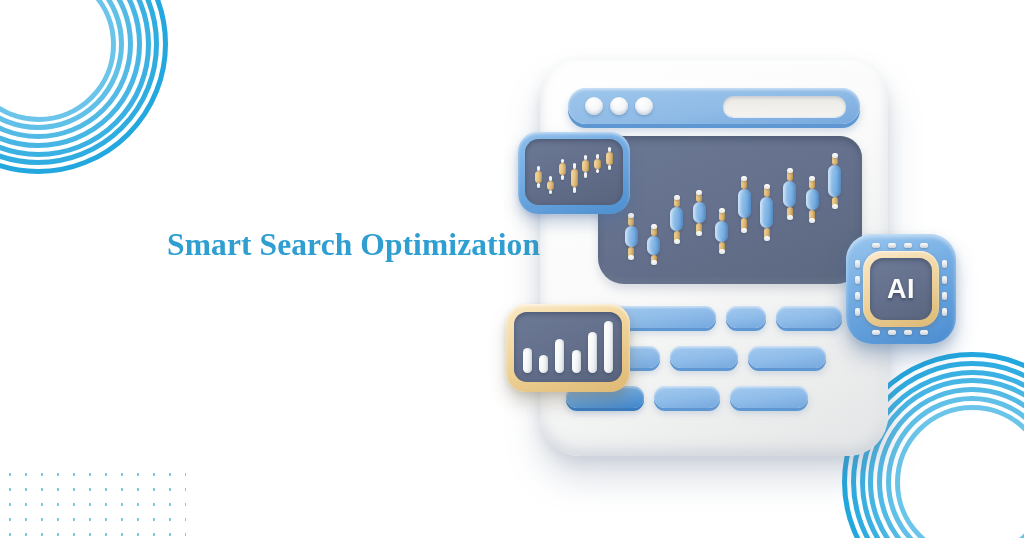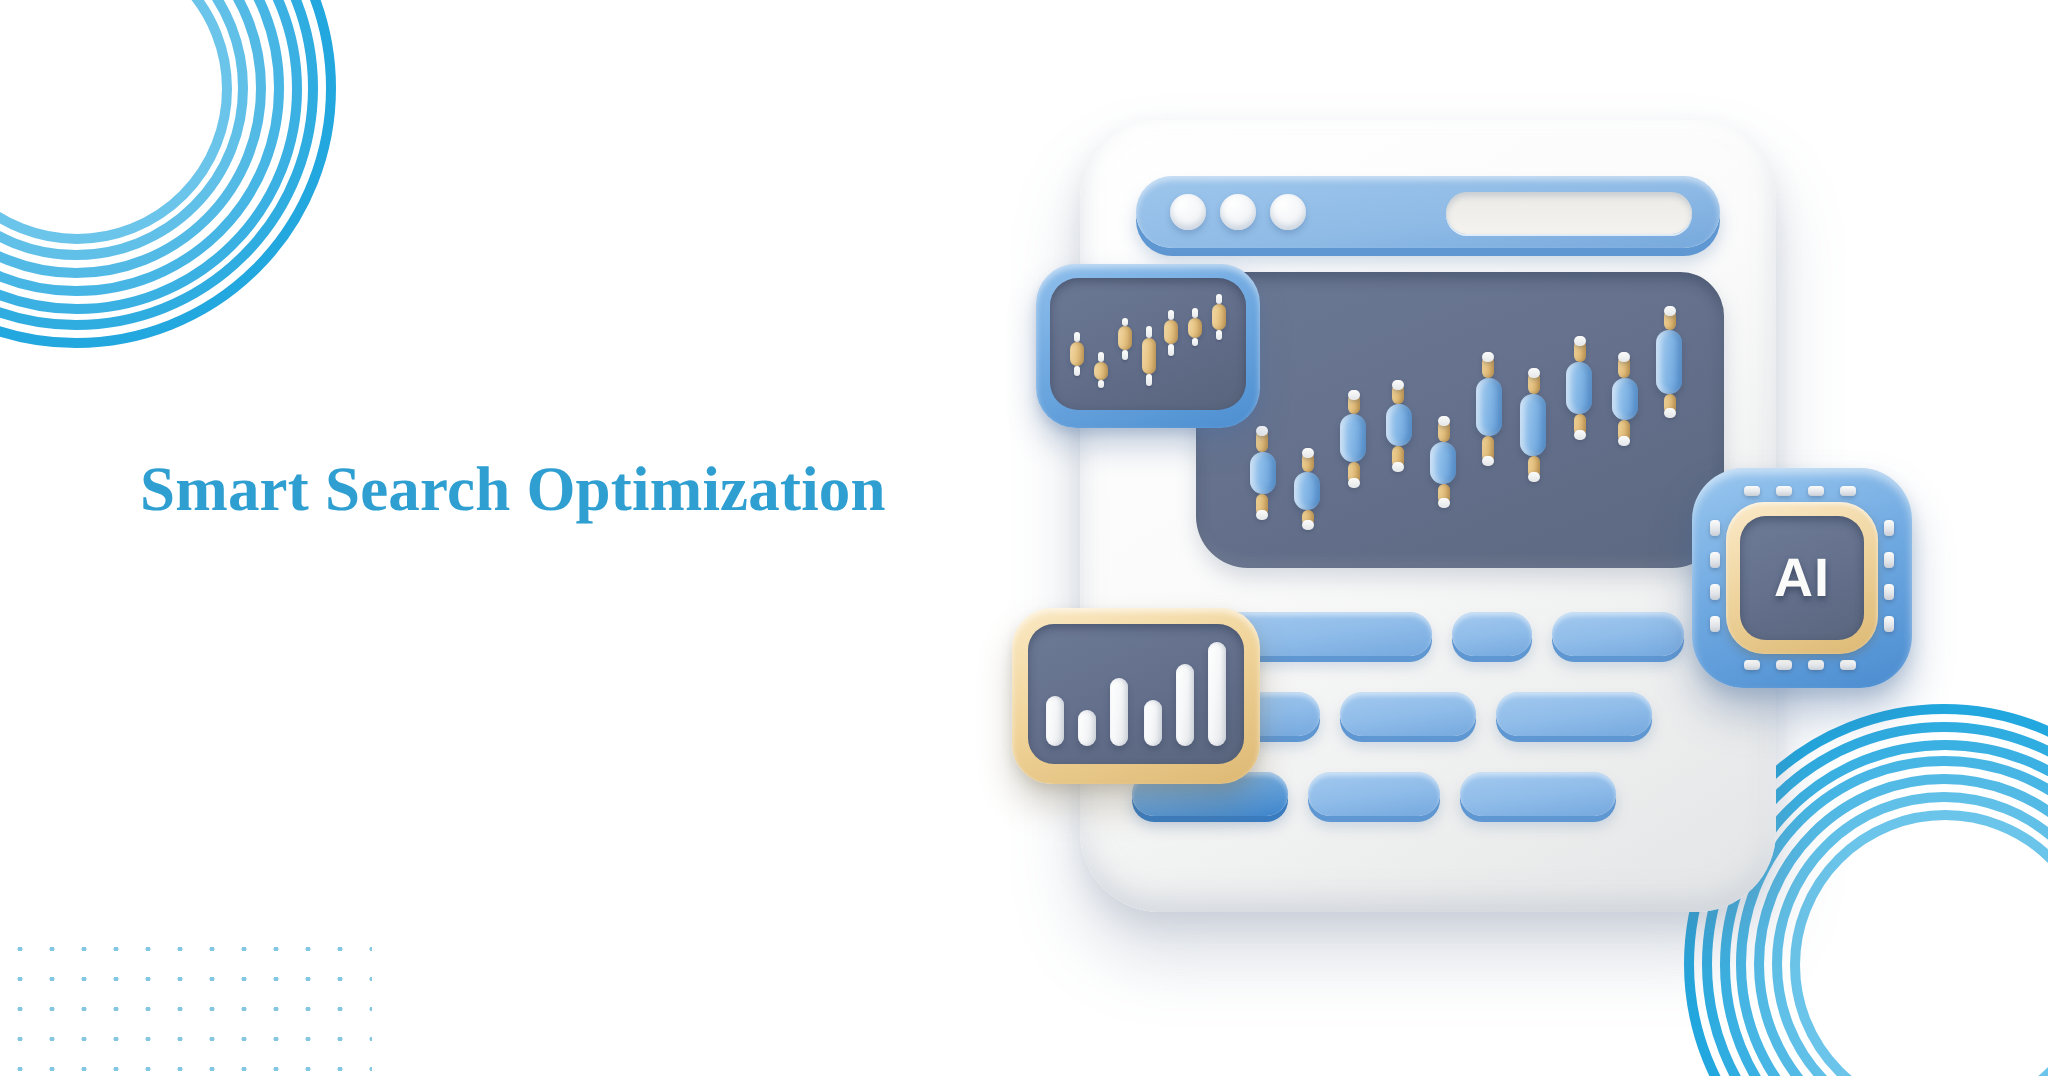--- a/index.html
+++ b/index.html
@@ -29,20 +29,21 @@
 
   
   #headline {
     position:absolute; left:70px; top:216px; width:470px;
     color:#2e9fd0;
     font-family:"Liberation Serif", serif;
     font-weight:700;
     font-size:31.5px;
     line-height:57px;
     letter-spacing:.1px;
+    text-align:right;
   }
   #headline .ln { display:block; white-space:nowrap; }
 
   
   #illustration { position:absolute; left:498px; top:44px; width:500px; height:440px; }
 
   
   .device {
     position:absolute; left:42px; top:16px; width:348px; height:396px;
     background:linear-gradient(148deg,#ffffff 0%,#fbfbfb 42%,#eceded 78%,#e3e5e6 100%);

